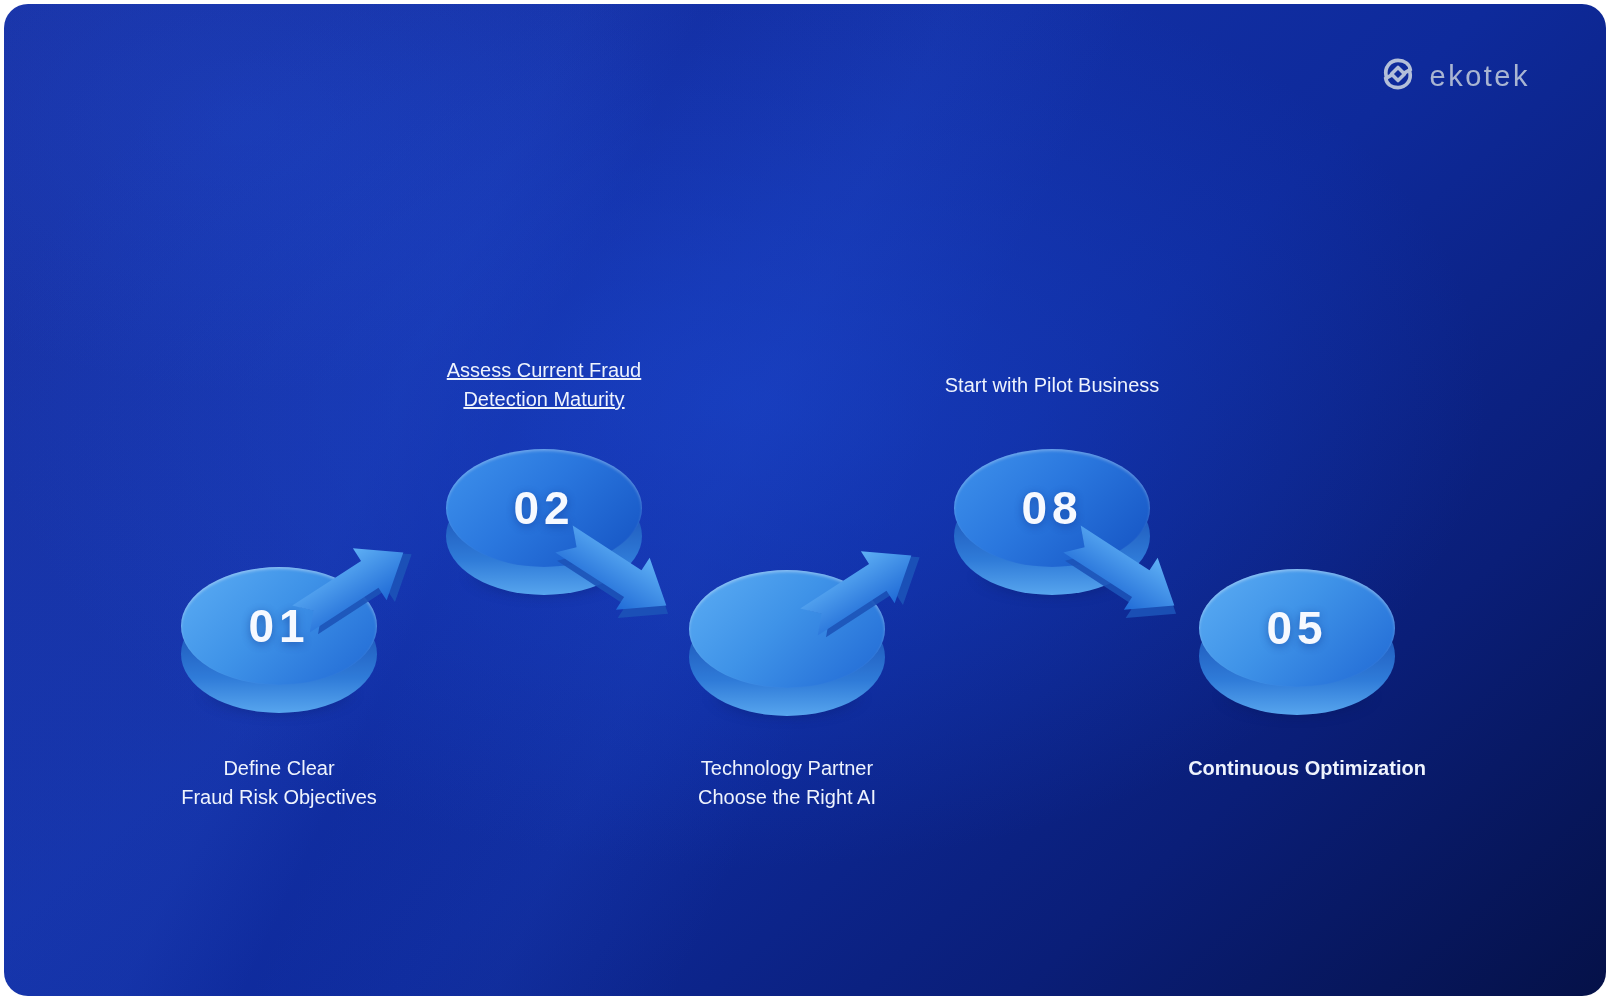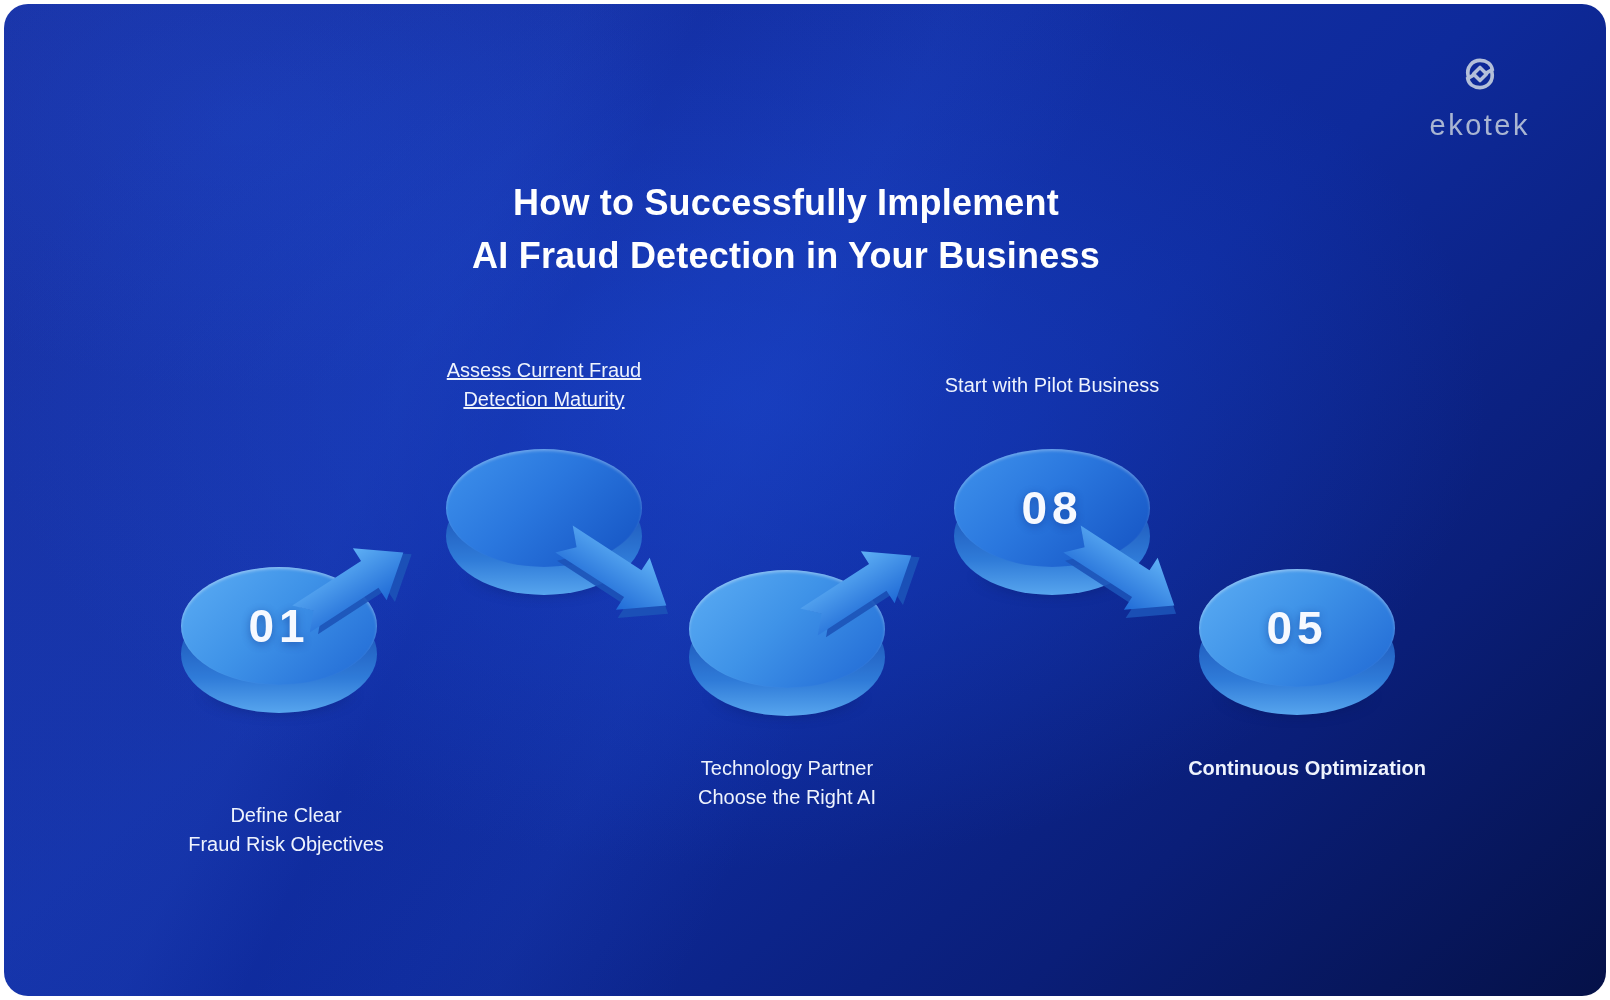--- a/index.html
+++ b/index.html
@@ -9,21 +9,21 @@
     position:absolute;left:4px;top:4px;width:1602px;height:992px;
     border-radius:24px;overflow:hidden;
     background:
       radial-gradient(ellipse 1150px 720px at 46% 40%, rgba(28,74,214,0.50), rgba(28,74,214,0) 65%),
       radial-gradient(ellipse 700px 450px at 15% 12%, rgba(35,85,225,0.22), rgba(35,85,225,0) 60%),
       linear-gradient(115deg, rgba(60,110,240,0.10) 28%, rgba(60,110,240,0.0) 34%, rgba(60,110,240,0.08) 46%, rgba(60,110,240,0) 55%),
       linear-gradient(138deg, #162d9e 0%, #122fa4 38%, #0e2a9b 55%, #0a1e78 78%, #051148 100%);
   }
 
   
-  .logo{position:absolute;top:49px;right:76px;display:flex;align-items:center;gap:10px;flex-direction:column;}
+  .logo{position:absolute;top:49px;right:76px;display:flex;align-items:center;gap:10px;}
   .logo-text{font-size:29px;letter-spacing:2.5px;font-weight:500;color:#a9b5d2;}
 
   
   .title{
     position:absolute;top:172px;left:0;width:1564px;text-align:center;
     color:#ffffff;font-weight:800;font-size:36px;line-height:53px;letter-spacing:0.2px;
   }
 
   
   .step-label{
@@ -81,27 +81,23 @@
     <span>
       <svg width="44" height="42" viewBox="0 0 48 48" fill="none">
         <path d="M24 16.5 L31.5 24 L24 31.5 L16.5 24 Z" stroke="#b3bfd9" stroke-width="4" stroke-linejoin="round"></path>
         <path d="M10.5 26.5 C8 16 15.5 8.5 24 8.5 C31.5 8.5 37 12.5 38 19 L30.5 23.2" stroke="#b3bfd9" stroke-width="4.2" stroke-linecap="round" fill="none"></path>
         <path d="M37.5 21.5 C40 32 32.5 39.5 24 39.5 C16.5 39.5 11 35.5 10 29 L17.5 24.8" stroke="#b3bfd9" stroke-width="4.2" stroke-linecap="round" fill="none"></path>
       </svg>
     </span>
     <span class="logo-text">ekotek</span>
   </div>
 
-  <div class="title">
-    <div>How to Successfully Implement</div>
-    <div>AI Fraud Detection in Your Business</div>
-  </div>
 
   <div>
-    <div class="step-label" style="left:112px;top:750px;margin-top:47px;">
+    <div class="step-label" style="left:105px;top:750px;">
       <div>Define Clear</div>
       <div>Fraud Risk Objectives</div>
     </div>
     <svg class="arrow-svg" style="left:272px;top:505px;" viewBox="0 0 170 170">
       <g transform="translate(25,110) rotate(-33)">
         <polygon points="6,-10 88,-10 88,-25 128,6 88,37 88,22 6,22 21,6" fill="#1c53b8" opacity="0.9"></polygon>
         <polygon points="0,-16 82,-16 82,-31 122,0 82,31 82,16 0,16 15,0" fill="url(#arrowGrad)"></polygon>
       </g>
     </svg>
     <div class="disc variant-light" style="left:177px;top:563px;">
@@ -120,20 +116,21 @@
     <svg class="arrow-svg" style="left:535px;top:495px;" viewBox="0 0 170 170">
       <g transform="translate(25,40) rotate(33)">
         <polygon points="6,-10 88,-10 88,-25 128,6 88,37 88,22 6,22 21,6" fill="#1c53b8" opacity="0.9"></polygon>
         <polygon points="0,-16 82,-16 82,-31 122,0 82,31 82,16 0,16 15,0" fill="url(#arrowGrad)"></polygon>
       </g>
     </svg>
     <div class="disc variant-deep" style="left:442px;top:445px;">
       <div class="disc-shadow"></div>
       <div class="disc-side"></div>
       <div class="disc-top"></div>
+      <span class="disc-number">02</span>
     </div>
   </div>
 
   <div>
     <div class="step-label" style="left:613px;top:750px;">
       <div>Technology Partner</div>
       <div>Choose the Right AI</div>
     </div>
     <svg class="arrow-svg" style="left:780px;top:508px;" viewBox="0 0 170 170">
       <g transform="translate(25,110) rotate(-33)">

